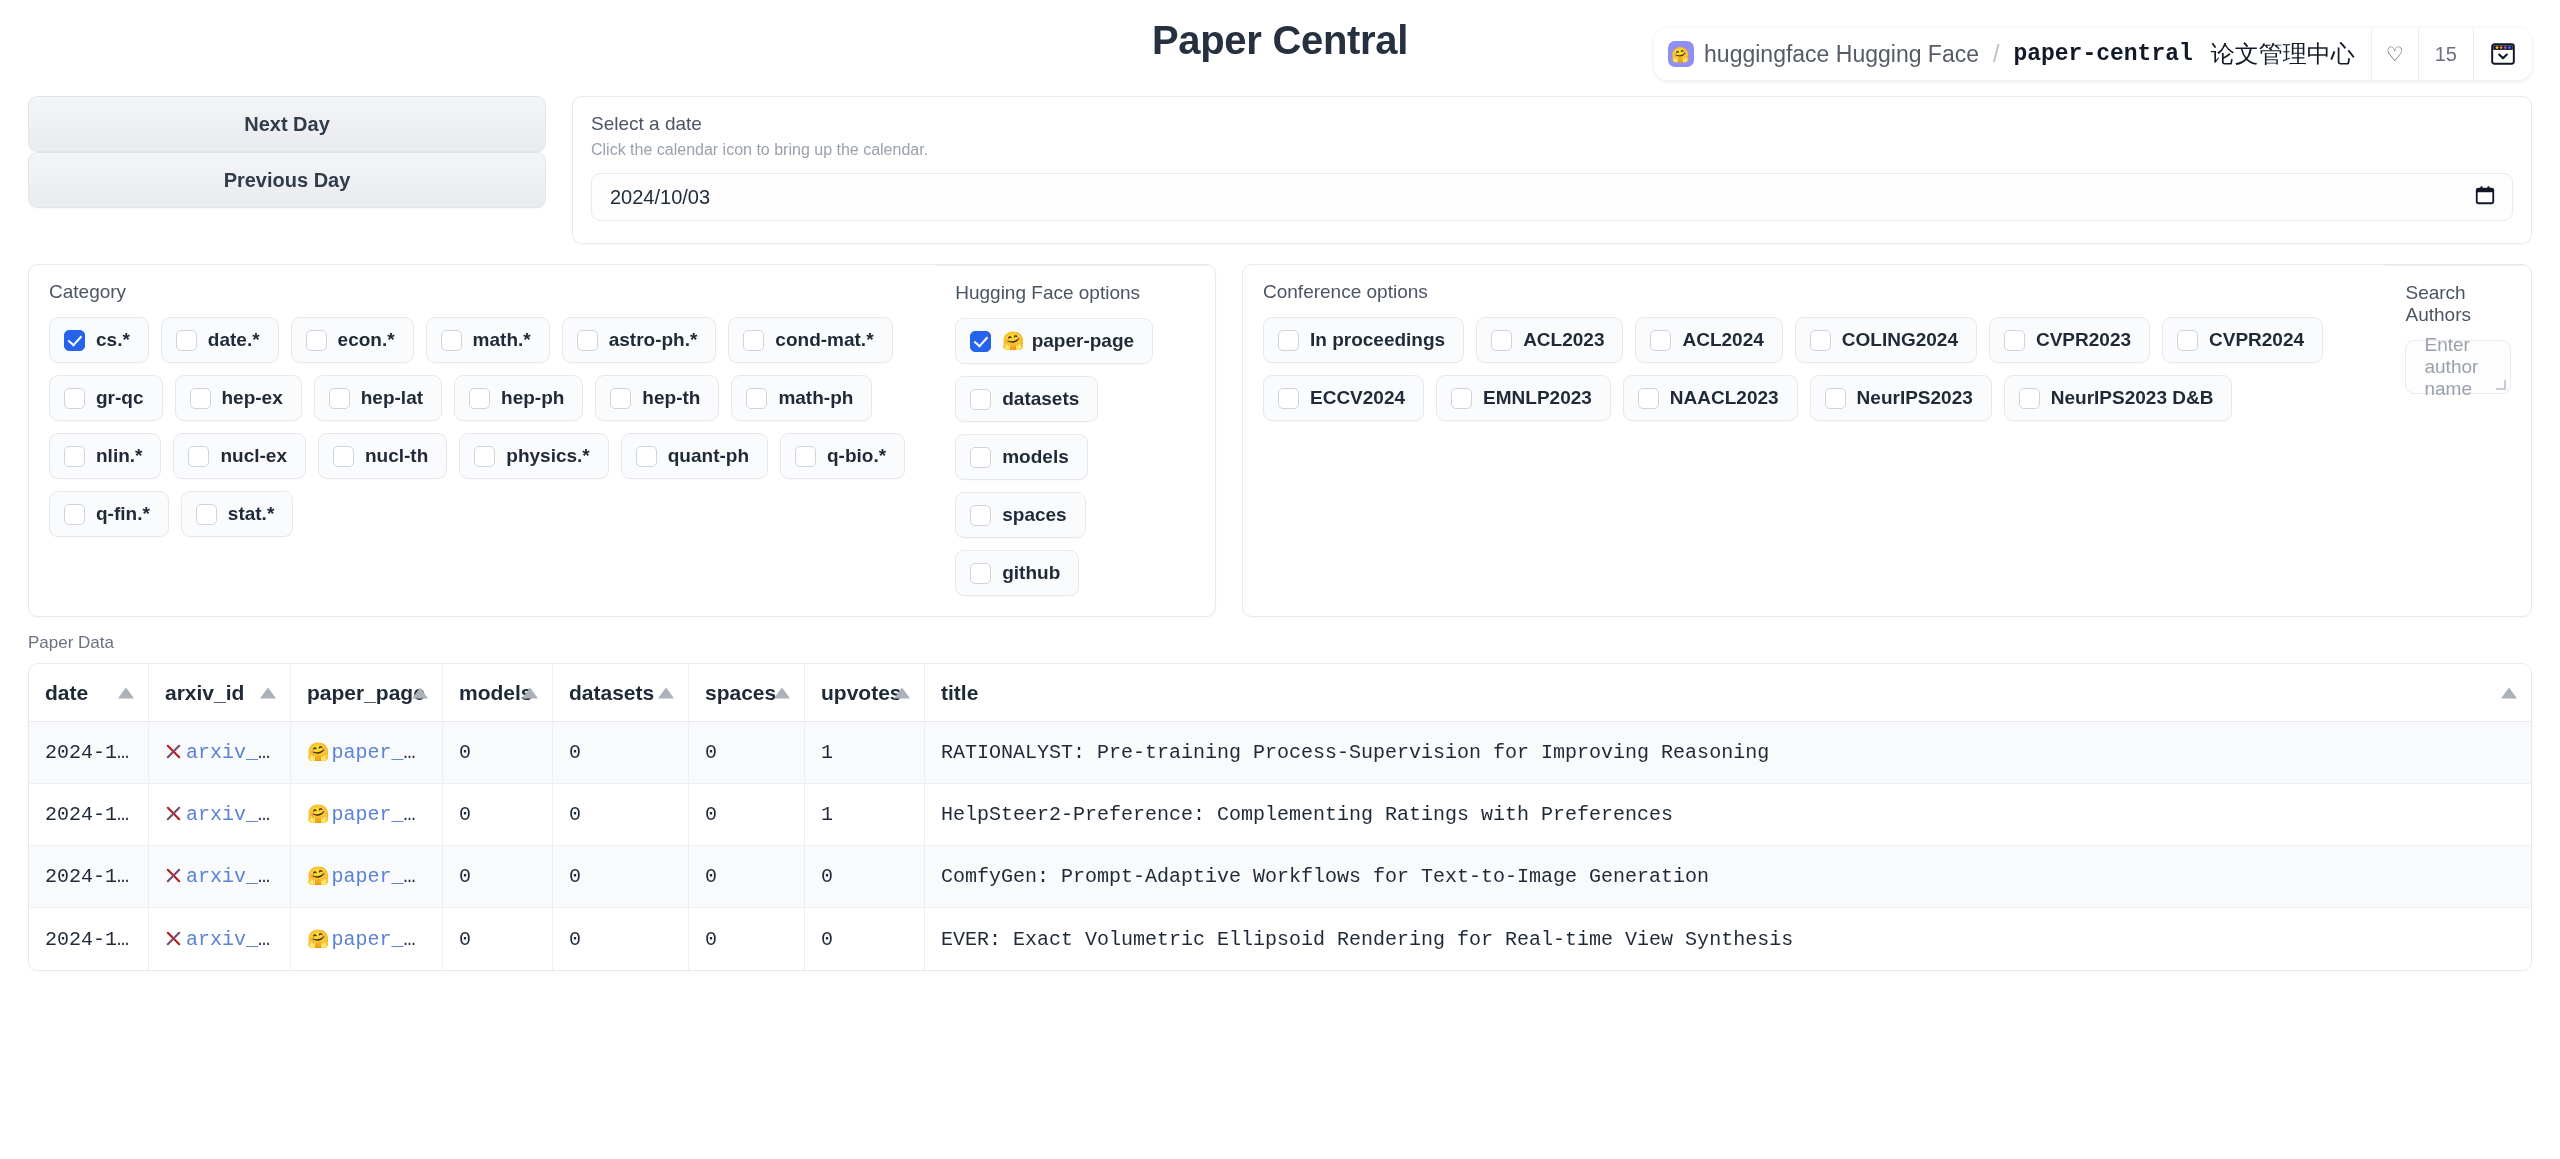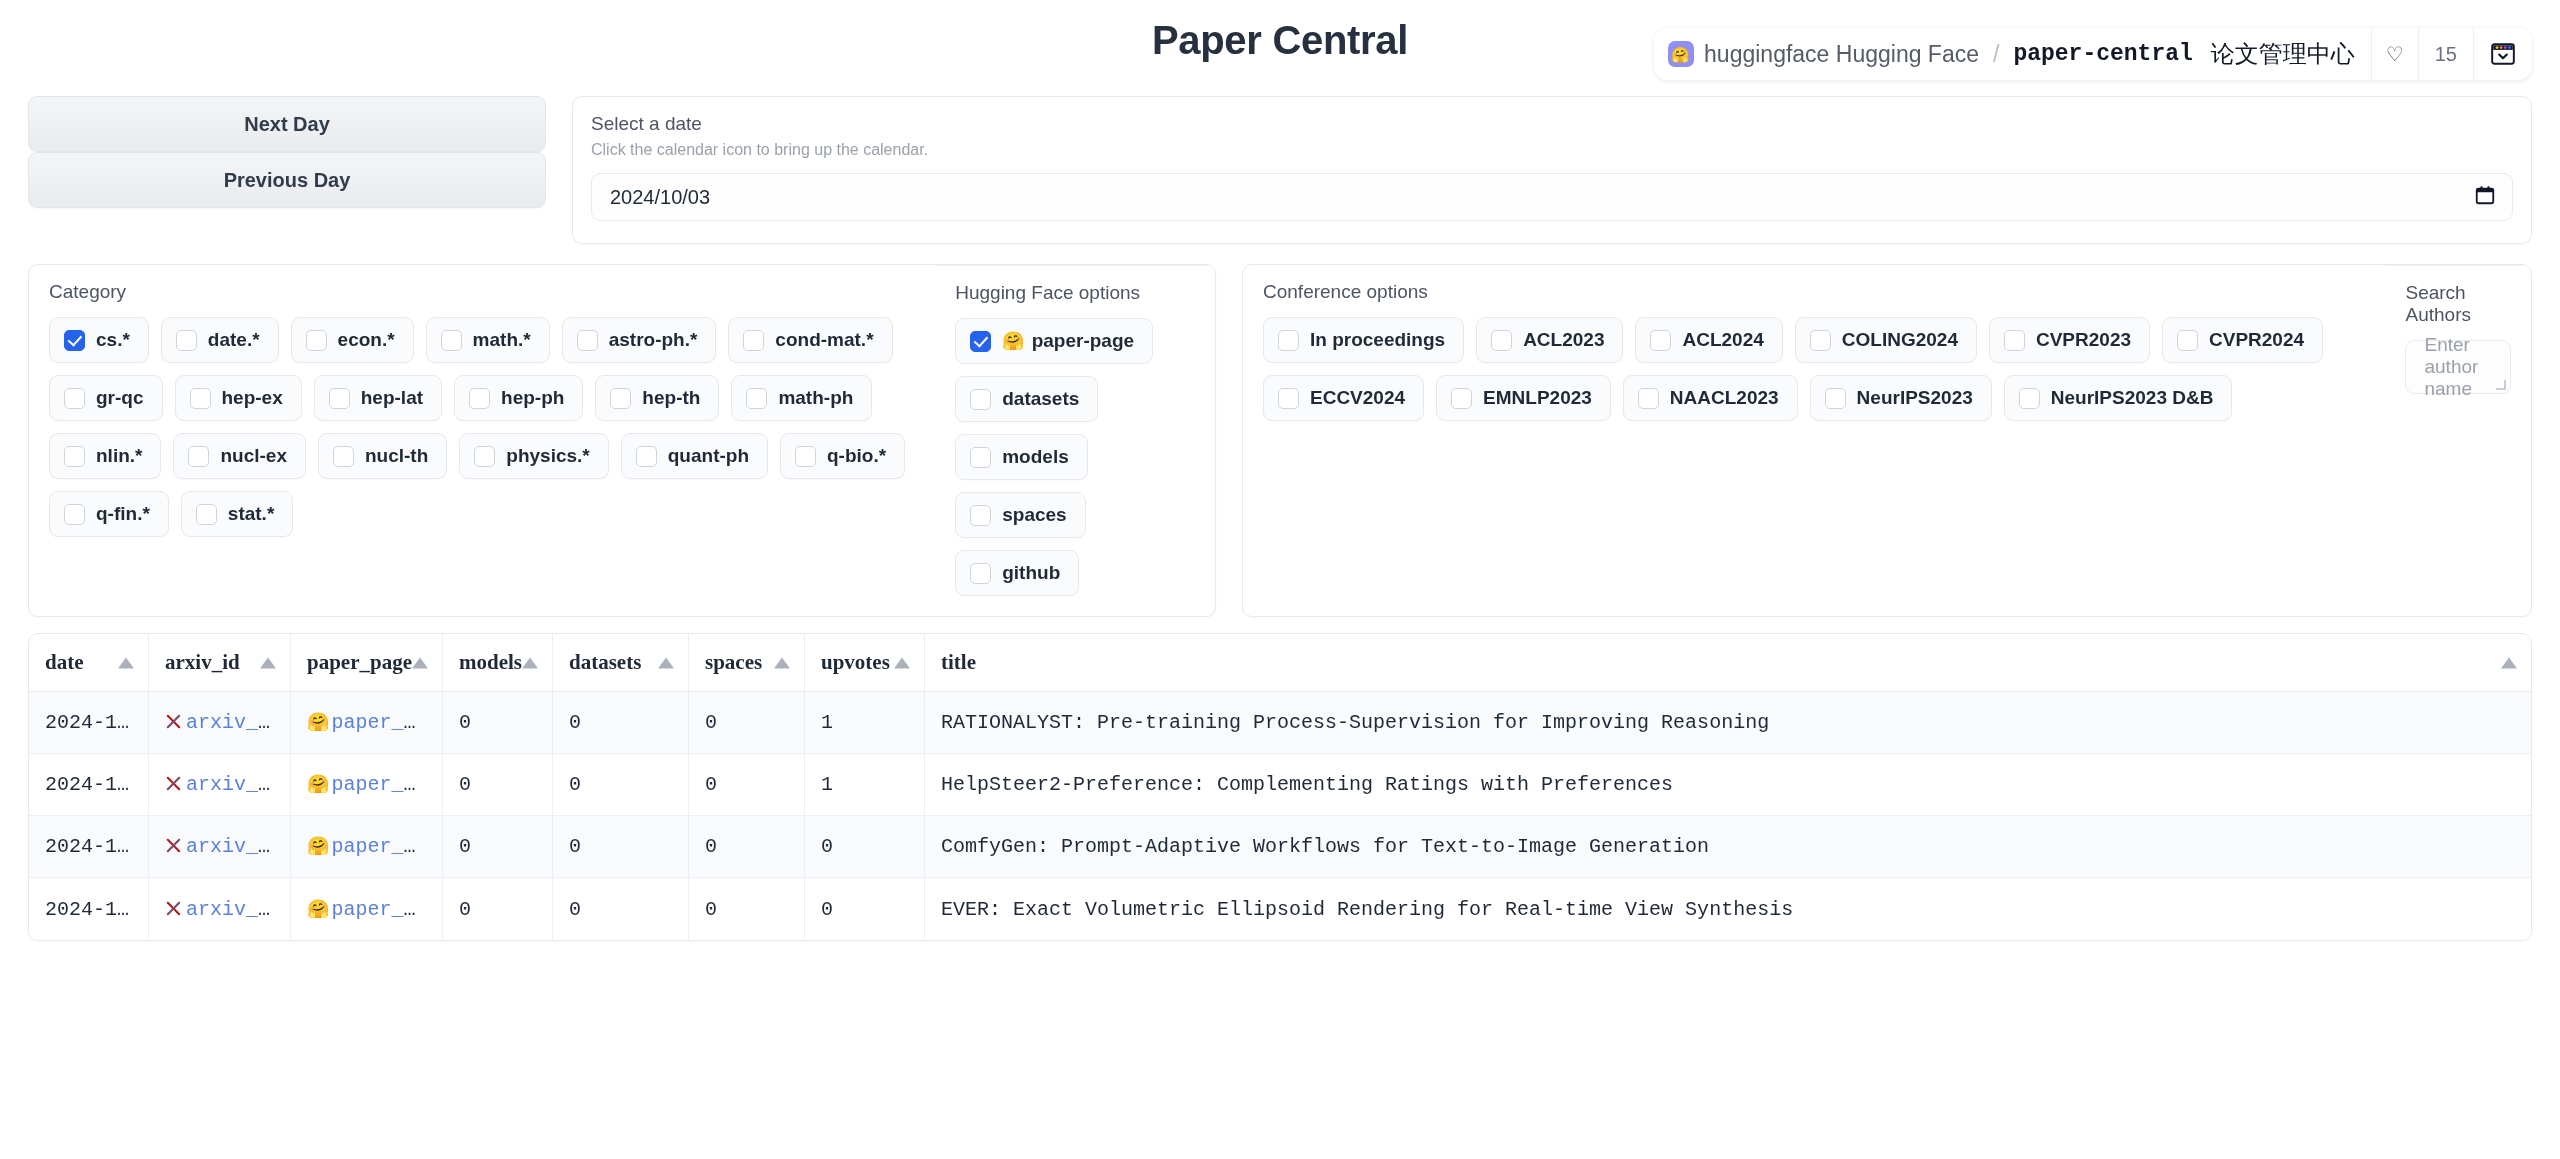--- a/index.html
+++ b/index.html
@@ -209,21 +209,21 @@
     background: #fff;
     box-shadow: 0 1px 3px rgba(0,0,0,0.03);
     table-layout: fixed;
   }
   .ptable th {
     background: #fff;
     border-bottom: 1px solid #e7e9ed;
     border-right: 1px solid #edeff2;
     padding: 14px 16px;
     text-align: left;
-    font-family: Liberation Serif, serif;
+    font-family: Liberation Sans, sans-serif;
     font-size: 21px;
     font-weight: bold;
     color: #1f2937;
     height: 58px;
     position: relative;
     cursor: pointer;
     white-space: nowrap;
   }
   .ptable th:last-child { border-right: none; }
   .sort-ico {
@@ -485,20 +485,21 @@
         <div class="author-input">
           <span id="author-placeholder">Enter author name</span>
           <span class="resize-grip"></span>
         </div>
       </div>
     </div>
 
   </div>
 
   <div class="table-wrap">
+    <div class="table-label">Paper Data</div>
     <table class="ptable">
       <thead>
           <tr id="thead-row">
             <th style="width: 120px;"><span>date</span><span class="sort-ico"></span></th>
             <th style="width: 142px;"><span>arxiv_id</span><span class="sort-ico"></span></th>
             <th style="width: 152px;"><span>paper_page</span><span class="sort-ico"></span></th>
             <th style="width: 110px;"><span>models</span><span class="sort-ico"></span></th>
             <th style="width: 136px;"><span>datasets</span><span class="sort-ico"></span></th>
             <th style="width: 116px;"><span>spaces</span><span class="sort-ico"></span></th>
             <th style="width: 120px;"><span>upvotes</span><span class="sort-ico"></span></th>

